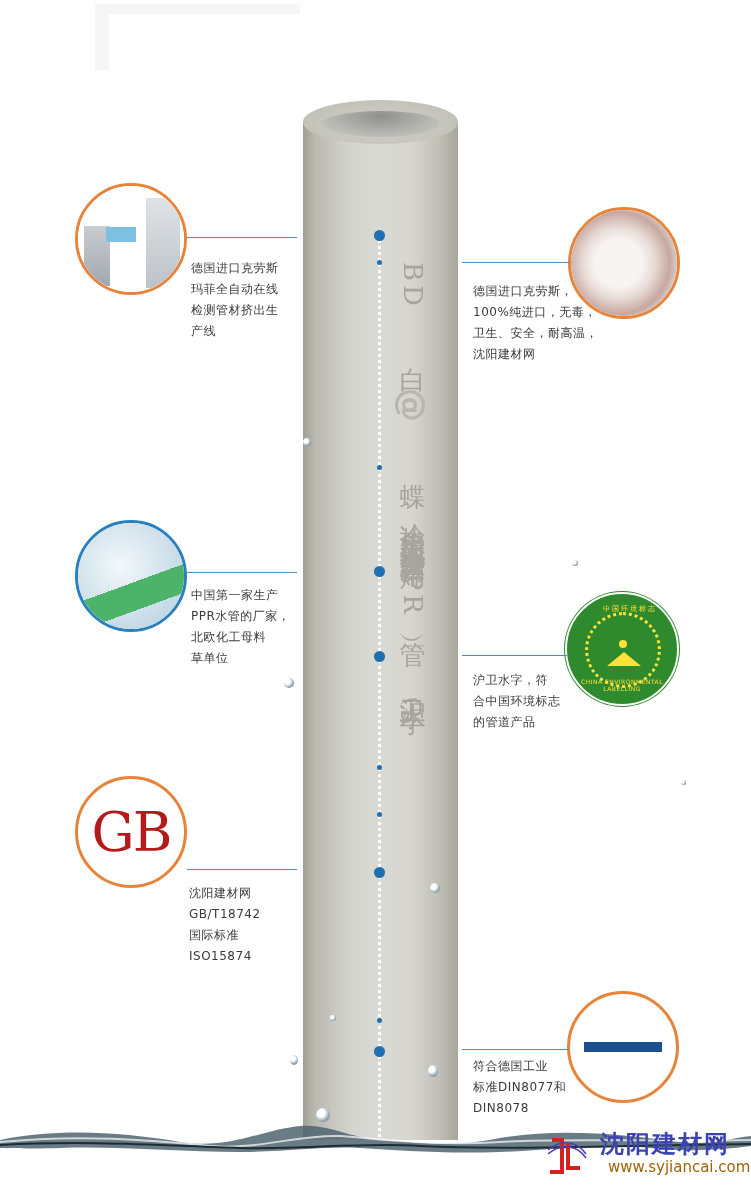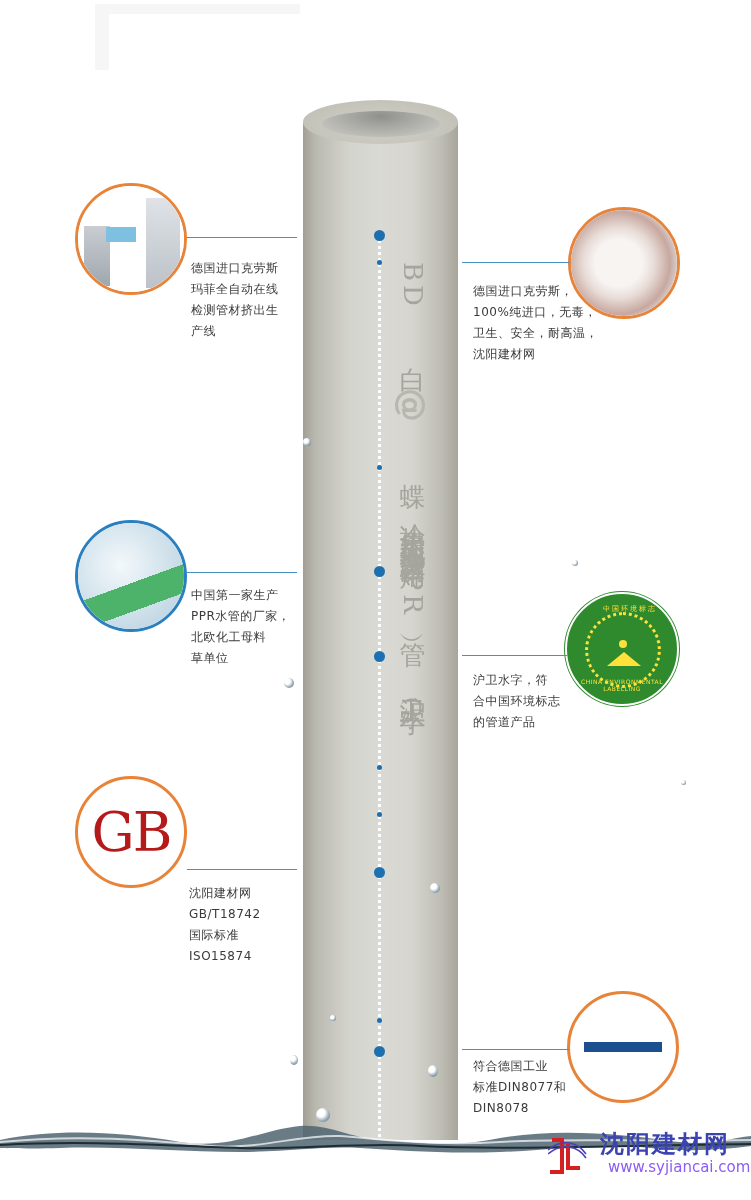--- a/index.html
+++ b/index.html
@@ -62,21 +62,21 @@
   .eco-label-top { position: absolute; left: 8px; top: 10px; width: 100%; text-align: center; font-size: 7px; color: #ffe13b; letter-spacing: 2px; }
 
   
   .water { position: absolute; left: 0; top: 1120px; width: 751px; height: 40px; }
   .drop { position: absolute; border-radius: 50%; background: radial-gradient(circle at 35% 35%, #ffffff 0 30%, #9fb2bd 60%, #4b5f6c 100%); }
 
   
   .watermark { position: absolute; left: 548px; top: 1128px; width: 200px; height: 56px; }
   .wm-logo { position: absolute; left: 0; top: 6px; width: 40px; height: 44px; }
   .wm-title { position: absolute; left: 52px; top: 0; font-size: 24px; font-weight: bold; color: #3b43b0; letter-spacing: 2px; }
-  .wm-url { position: absolute; left: 60px; top: 30px; font-size: 15px; color: #8b5cf6; }
+  .wm-url { position: absolute; left: 60px; top: 30px; font-size: 15px; color: #a16207; }
 </style>
 </head>
 <body>
 
 <div class="corner-frame"></div>
 
 <div class="pipe-body"></div>
 <div class="pipe-top"></div>
 <div class="pipe-top-inner"></div>
 <div class="dotted-line"></div>

